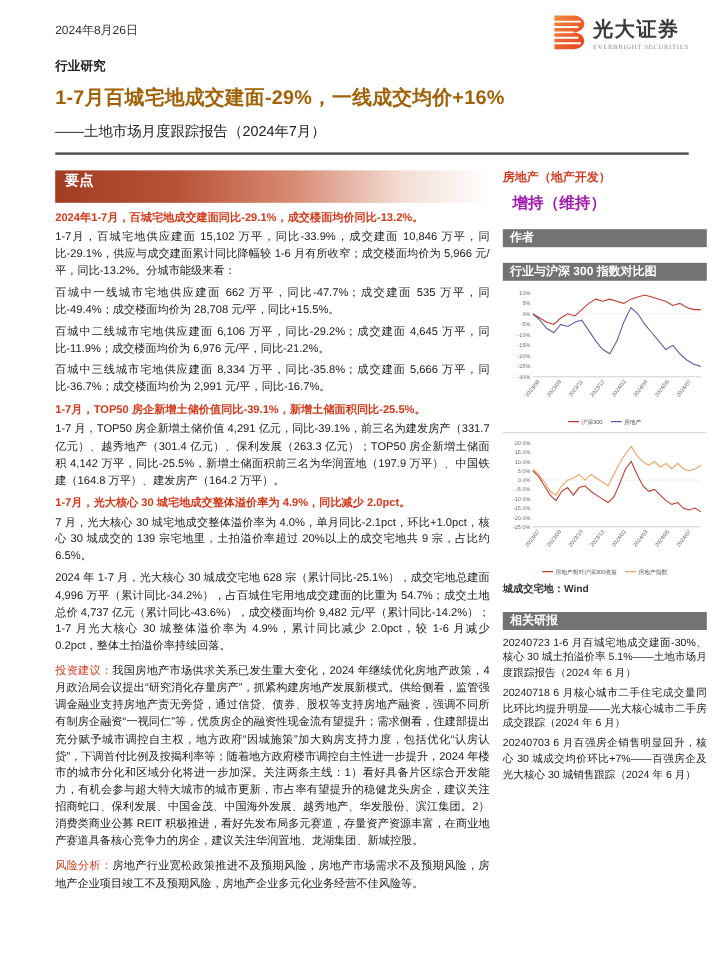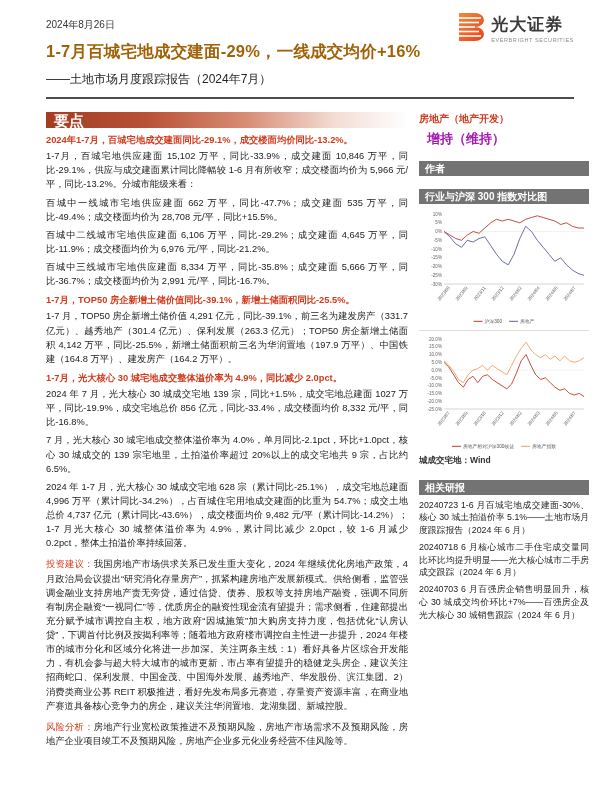--- a/index.html
+++ b/index.html
@@ -2,35 +2,35 @@
 <html><head>
 <meta charset="utf-8">
 <style>
   * { margin:0; padding:0; box-sizing:border-box; }
   html,body { width:600px; height:800px; }
   body { font-family:"Liberation Sans","DejaVu Sans",sans-serif; background:#ffffff; color:#222; }
   .page { position:relative; width:600px; height:800px; overflow:hidden; background:#fff; padding:14px 26px 0 46px; }
 
   
   .hdr-date { font-size:10px; color:#333; padding-top:4px; }
-  .brand { position:absolute; top:12px; right:26px; display:flex; align-items:center; gap:6px; }
+  .brand { position:absolute; top:12px; right:26px; display:flex; align-items:center; gap:6px;font-family:Liberation Serif, serif; }
   .brand-txt .cn { font-size:17px; font-weight:bold; color:#3a3a3a; letter-spacing:1px; }
   .brand-txt .en { font-size:5.5px; color:#8a8a8a; letter-spacing:0.6px; margin-top:1px; }
   .category { font-size:10.5px; font-weight:bold; color:#222; margin-top:16px; }
   .title { font-size:16.5px; font-weight:bold; color:#a16207; margin-top:9px; letter-spacing:0.2px; }
   .subtitle { font-size:12px; color:#222; margin-top:8px; }
   .rule { border-top:2px solid #4d4d4d; margin-top:9px; }
 
   
   .columns { display:flex; margin-top:13px; gap:11px; }
   .main { width:362px; flex:0 0 362px; }
   .sidebar { width:170px; flex:0 0 170px; }
 
   
-  .kp-banner { height:16px; line-height:17px; padding-left:8px; color:#fff; font-size:15px; font-weight:bold;
+  .kp-banner { height:27px; line-height:17px; padding-left:8px; color:#fff; font-size:12px; font-weight:bold;
     background:linear-gradient(90deg,#a23d22 0%,#b85237 28%,#d88c74 55%,#f3ddd5 80%,#ffffff 100%); }
   .blk { font-size:9.3px; line-height:1.52; text-align:justify; color:#222; }
   .blk.highlight { color:#d23a1c; font-weight:bold; margin:5px 0 2px 0; }
   .blk.body { margin-bottom:4px; }
   .blk.lead { margin-top:7px; margin-bottom:4px; }
   .lead-label { color:#d23a1c; font-weight:normal; }
 
   
   .industry { color:#d03a20; font-size:10px; font-weight:bold; line-height:1.35; }
   .rating { color:#a21caf; font-size:13px; font-weight:bold; margin:4px 0 0 8px; }
@@ -68,40 +68,40 @@
           <line x1="2" y1="19.5" x2="24" y2="19.5"></line>
         <line x1="2" y1="24" x2="26" y2="24"></line>
       </g>
     </svg>
     <div class="brand-txt">
       <div class="cn">光大证券</div>
       <div class="en">EVERBRIGHT SECURITIES</div>
     </div>
   </div>
 
+  <div class="category">行业研究</div>
   <h1 class="title">1-7月百城宅地成交建面-29%，一线成交均价+16%</h1>
   <div class="subtitle">——土地市场月度跟踪报告（2024年7月）</div>
   <div class="rule"></div>
 
   <div class="columns">
 
     <div class="main">
       <div class="kp-banner">
         <span>要点</span>
       </div>
       <div id="blocks">
           <div class="blk highlight">2024年1-7月，百城宅地成交建面同比-29.1%，成交楼面均价同比-13.2%。</div>
           <div class="blk body">1-7月，百城宅地供应建面 15,102 万平，同比-33.9%，成交建面 10,846 万平，同比-29.1%，供应与成交建面累计同比降幅较 1-6 月有所收窄；成交楼面均价为 5,966 元/平，同比-13.2%。分城市能级来看：</div>
           <div class="blk body">百城中一线城市宅地供应建面 662 万平，同比-47.7%；成交建面 535 万平，同比-49.4%；成交楼面均价为 28,708 元/平，同比+15.5%。</div>
           <div class="blk body">百城中二线城市宅地供应建面 6,106 万平，同比-29.2%；成交建面 4,645 万平，同比-11.9%；成交楼面均价为 6,976 元/平，同比-21.2%。</div>
           <div class="blk body">百城中三线城市宅地供应建面 8,334 万平，同比-35.8%；成交建面 5,666 万平，同比-36.7%；成交楼面均价为 2,991 元/平，同比-16.7%。</div>
           <div class="blk highlight">1-7月，TOP50 房企新增土储价值同比-39.1%，新增土储面积同比-25.5%。</div>
           <div class="blk body">1-7 月，TOP50 房企新增土储价值 4,291 亿元，同比-39.1%，前三名为建发房产（331.7 亿元）、越秀地产（301.4 亿元）、保利发展（263.3 亿元）；TOP50 房企新增土储面积 4,142 万平，同比-25.5%，新增土储面积前三名为华润置地（197.9 万平）、中国铁建（164.8 万平）、建发房产（164.2 万平）。</div>
           <div class="blk highlight">1-7月，光大核心 30 城宅地成交整体溢价率为 4.9%，同比减少 2.0pct。</div>
-          <div class="blk body">2024 年 7 月，光大核心 30 城成交宅地 139 宗，同比+1.5%，成交宅地总建面 1027 万平，同比-19.9%，成交宅地总价 856 亿元，同比-33.4%，成交楼面均价 8,332 元/平，同比-16.8%。</div>
           <div class="blk body">7 月，光大核心 30 城宅地成交整体溢价率为 4.0%，单月同比-2.1pct，环比+1.0pct，核心 30 城成交的 139 宗宅地里，土拍溢价率超过 20%以上的成交宅地共 9 宗，占比约 6.5%。</div>
           <div class="blk body">2024 年 1-7 月，光大核心 30 城成交宅地 628 宗（累计同比-25.1%），成交宅地总建面 4,996 万平（累计同比-34.2%），占百城住宅用地成交建面的比重为 54.7%；成交土地总价 4,737 亿元（累计同比-43.6%），成交楼面均价 9,482 元/平（累计同比-14.2%）；1-7 月光大核心 30 城整体溢价率为 4.9%，累计同比减少 2.0pct，较 1-6 月减少 0.2pct，整体土拍溢价率持续回落。</div>
           <div class="blk lead"><span class="lead-label">投资建议：</span>我国房地产市场供求关系已发生重大变化，2024 年继续优化房地产政策，4 月政治局会议提出“研究消化存量房产”，抓紧构建房地产发展新模式。供给侧看，监管强调金融业支持房地产责无旁贷，通过信贷、债券、股权等支持房地产融资，强调不同所有制房企融资“一视同仁”等，优质房企的融资性现金流有望提升；需求侧看，住建部提出充分赋予城市调控自主权，地方政府“因城施策”加大购房支持力度，包括优化“认房认贷”，下调首付比例及按揭利率等；随着地方政府楼市调控自主性进一步提升，2024 年楼市的城市分化和区域分化将进一步加深。关注两条主线：1）看好具备片区综合开发能力，有机会参与超大特大城市的城市更新，市占率有望提升的稳健龙头房企，建议关注招商蛇口、保利发展、中国金茂、中国海外发展、越秀地产、华发股份、滨江集团。2）消费类商业公募 REIT 积极推进，看好先发布局多元赛道，存量资产资源丰富，在商业地产赛道具备核心竞争力的房企，建议关注华润置地、龙湖集团、新城控股。</div>
           <div class="blk lead"><span class="lead-label">风险分析：</span>房地产行业宽松政策推进不及预期风险，房地产市场需求不及预期风险，房地产企业项目竣工不及预期风险，房地产企业多元化业务经营不佳风险等。</div>
         </div>
     </div>
 
     <div class="sidebar">
       <div class="industry">房地产（地产开发）</div>
       <div class="rating">增持（维持）</div>

